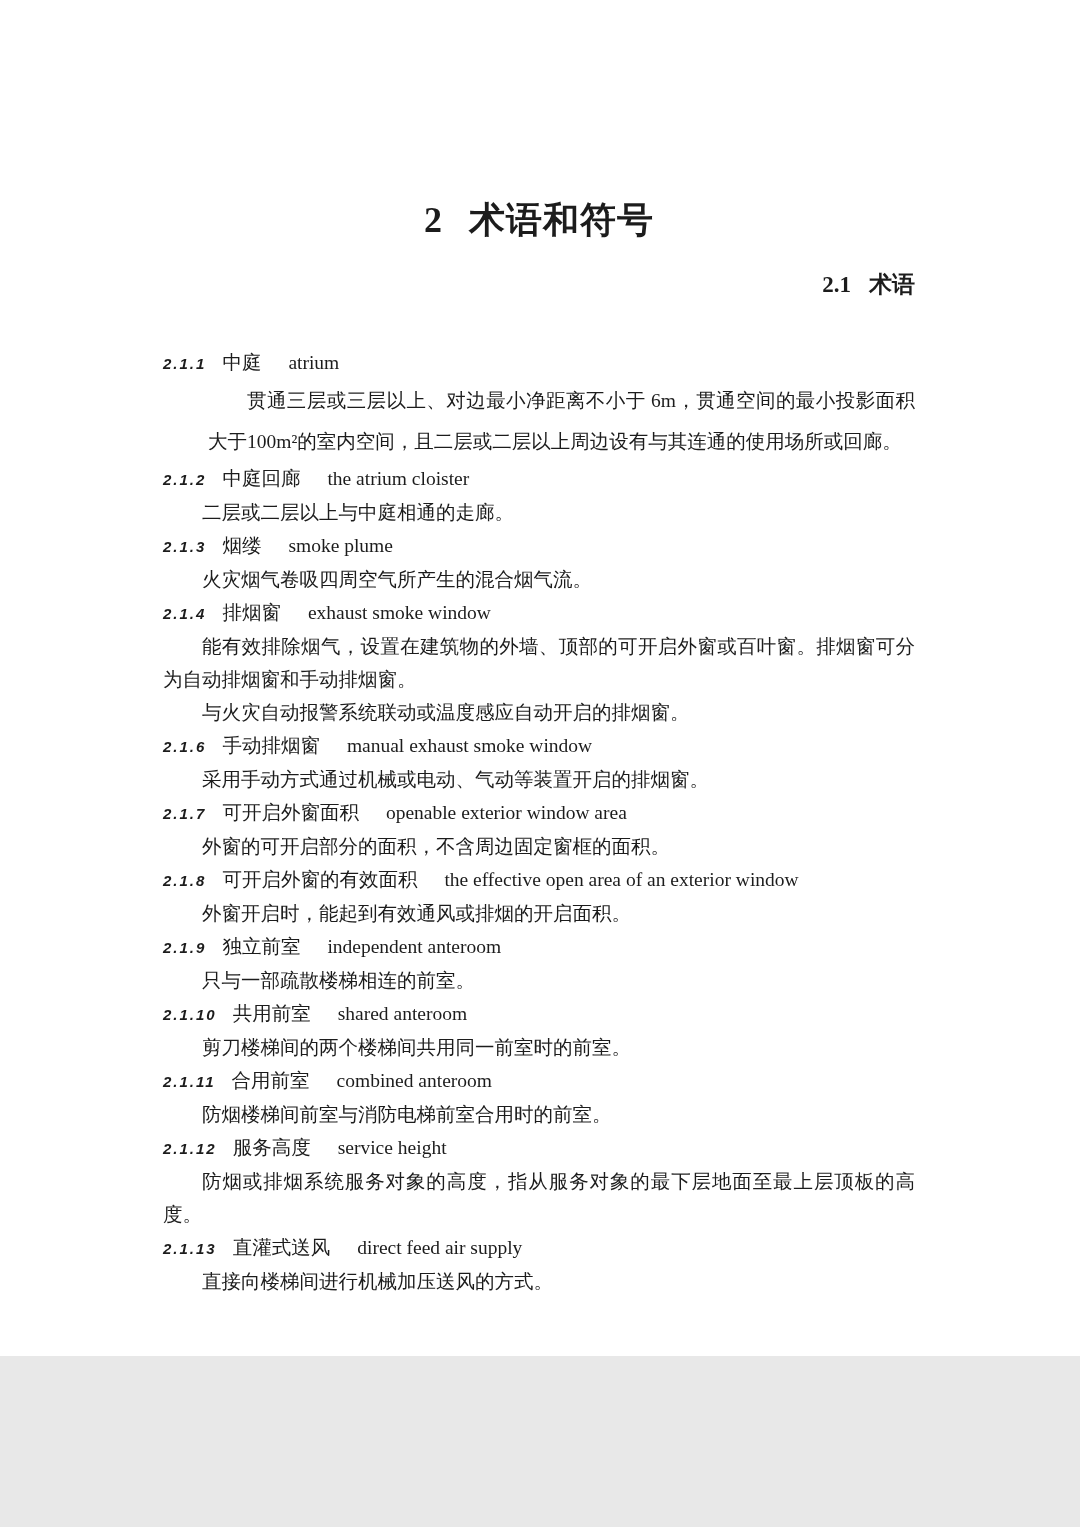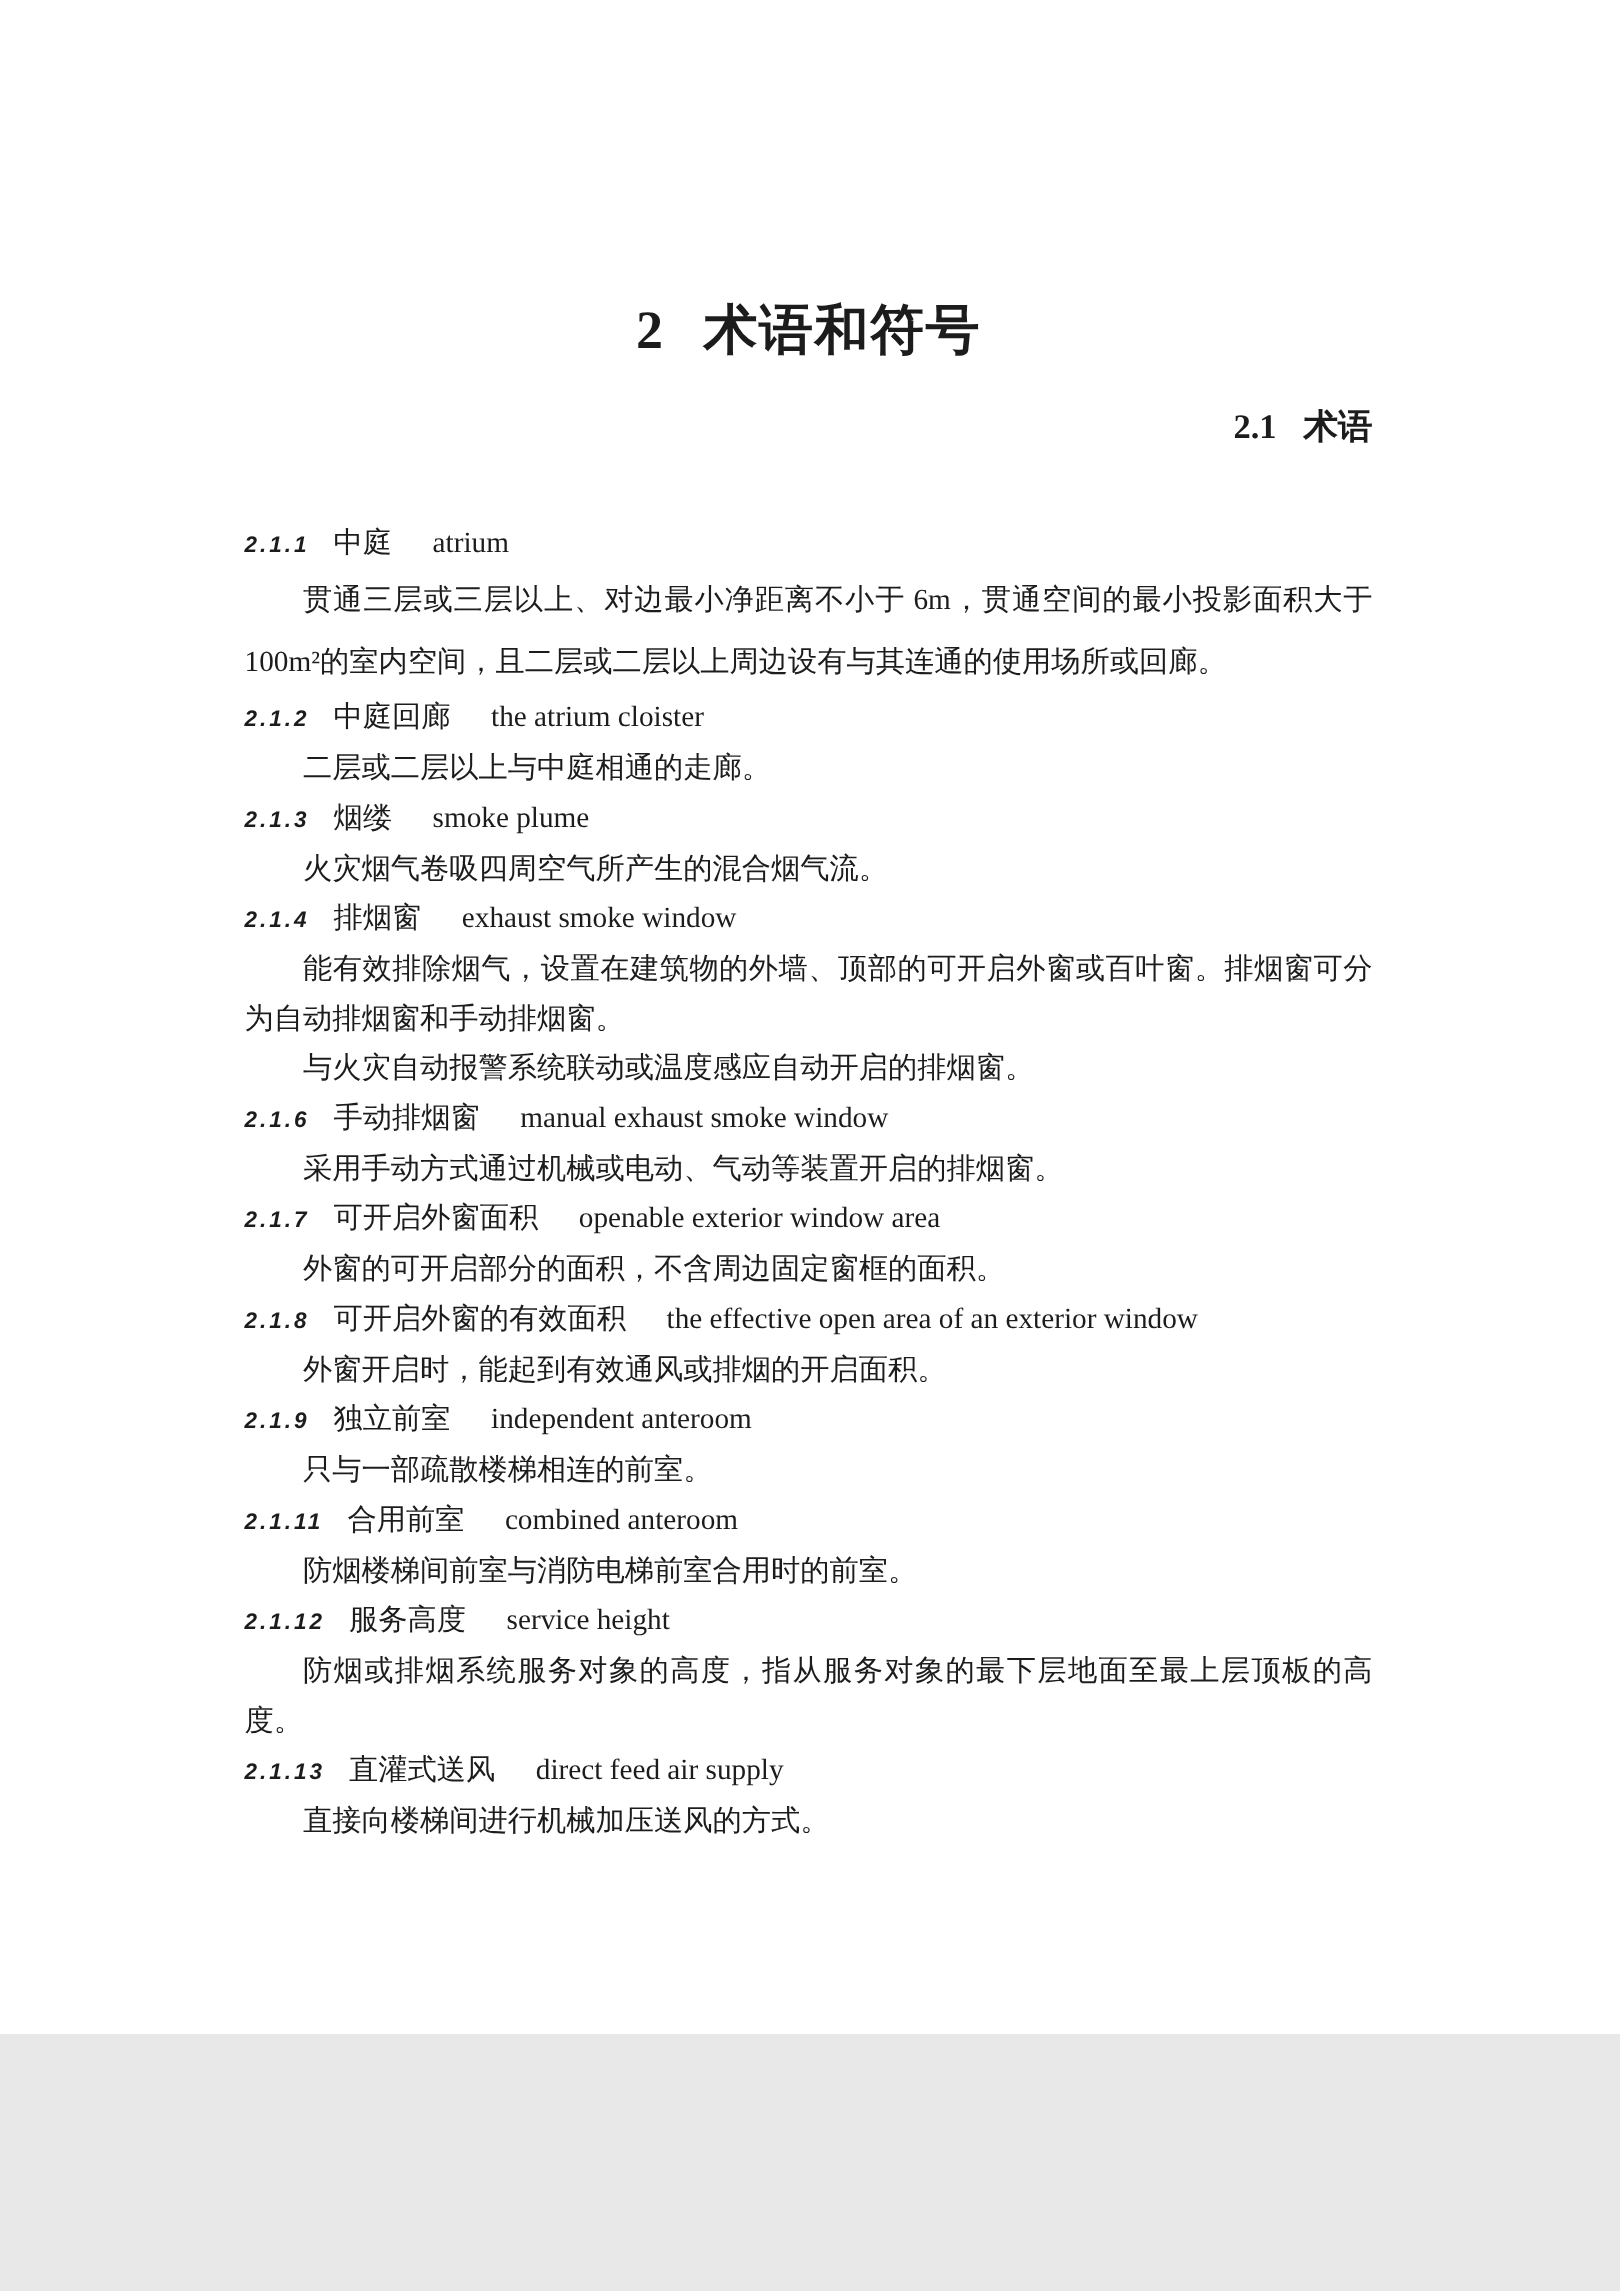--- a/index.html
+++ b/index.html
@@ -55,21 +55,21 @@
     font-style: italic;
   }
   .term-zh { margin-left: 16px; }
   .term-en { margin-left: 27px; }
   .term-def {
     margin: 0;
     text-indent: 2em;
     line-height: 33px;
     text-align: justify;
   }
-  .term.first .term-def { line-height: 41px; }
+  .term.first .term-def { line-height: 41px; margin-left: 45px; }
   .page-number {
     position: absolute;
     right: 168px;
     top: 1393px;
     font-size: 18px;
     line-height: 24px;
   }
 </style>
 </head>
 <body>
@@ -119,20 +119,24 @@
   <div class="term">
     <div class="term-head"><span class="term-num">2.1.8</span><span class="term-zh">可开启外窗的有效面积</span><span class="term-en">the effective open area of an exterior window</span></div>
     <p class="term-def">外窗开启时，能起到有效通风或排烟的开启面积。</p>
   </div>
 
   <div class="term">
     <div class="term-head"><span class="term-num">2.1.9</span><span class="term-zh">独立前室</span><span class="term-en">independent anteroom</span></div>
     <p class="term-def">只与一部疏散楼梯相连的前室。</p>
   </div>
 
+  <div class="term">
+    <div class="term-head"><span class="term-num">2.1.10</span><span class="term-zh">共用前室</span><span class="term-en">shared anteroom</span></div>
+    <p class="term-def">剪刀楼梯间的两个楼梯间共用同一前室时的前室。</p>
+  </div>
 
   <div class="term">
     <div class="term-head"><span class="term-num">2.1.11</span><span class="term-zh">合用前室</span><span class="term-en">combined anteroom</span></div>
     <p class="term-def">防烟楼梯间前室与消防电梯前室合用时的前室。</p>
   </div>
 
   <div class="term">
     <div class="term-head"><span class="term-num">2.1.12</span><span class="term-zh">服务高度</span><span class="term-en">service height</span></div>
     <p class="term-def">防烟或排烟系统服务对象的高度，指从服务对象的最下层地面至最上层顶板的高度。</p>
   </div>

